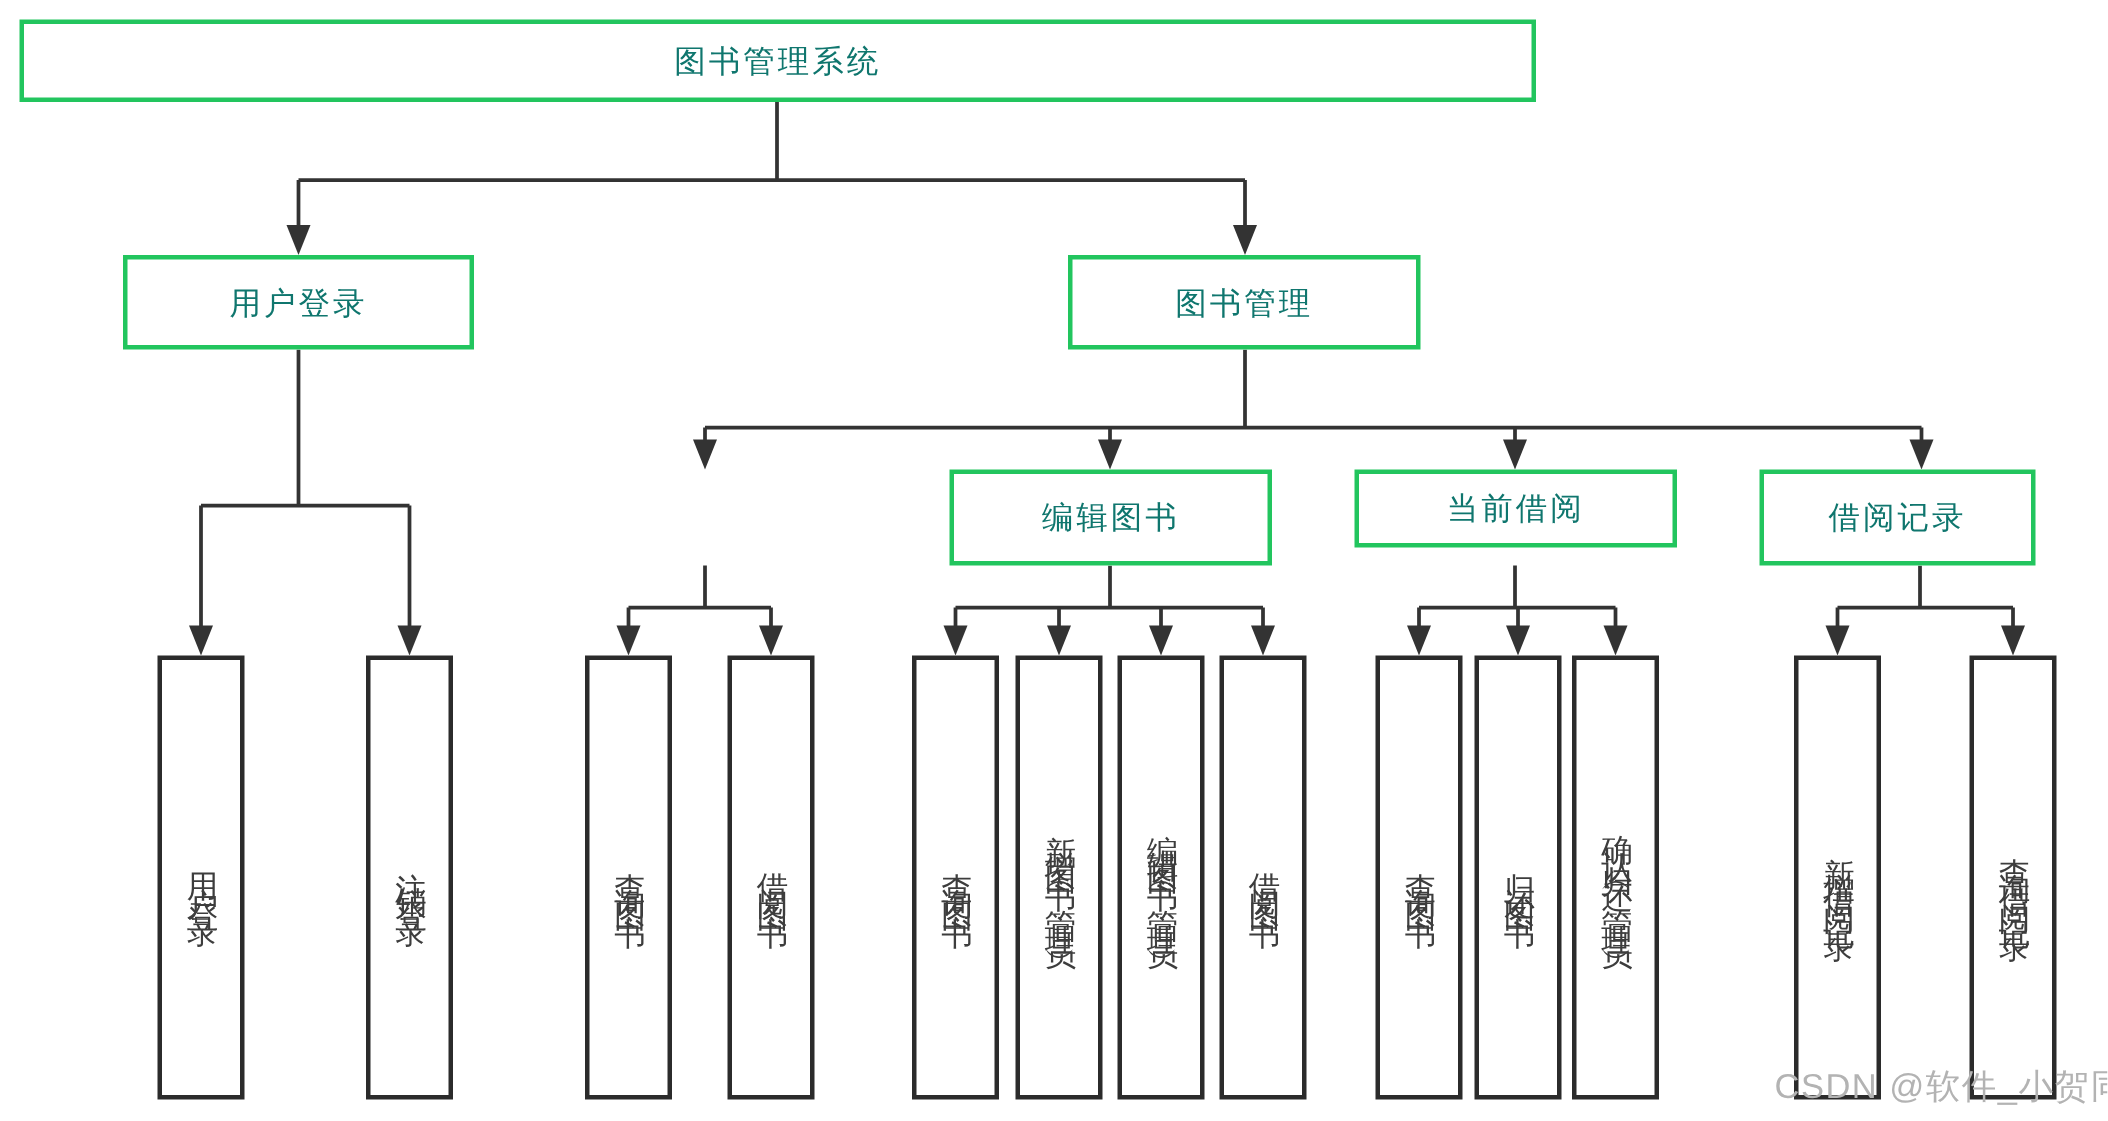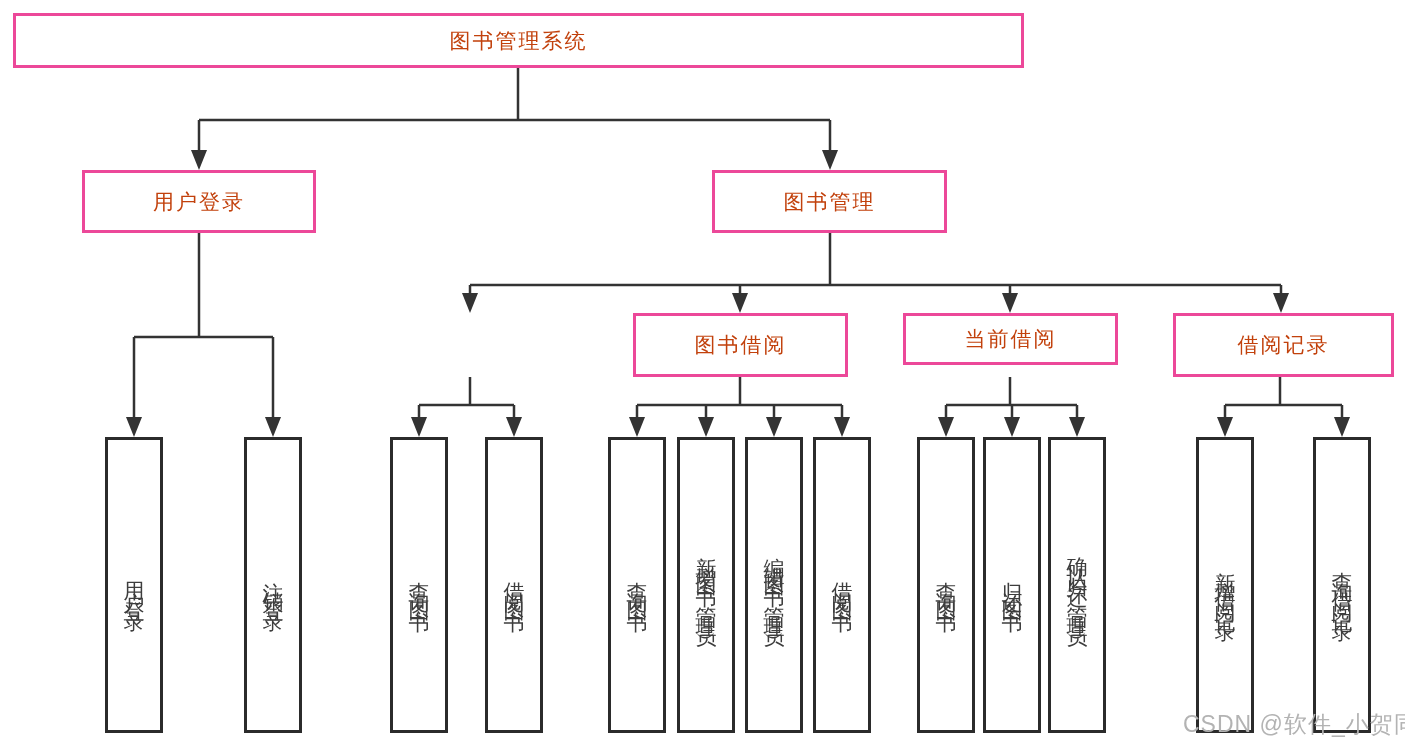--- a/index.html
+++ b/index.html
@@ -19,26 +19,26 @@
     position: absolute;
     left: 0;
     top: 0;
     width: 1405px;
     height: 747px;
     pointer-events: none;
   }
   .node {
     position: absolute;
     box-sizing: border-box;
-    border: 3px solid #ec4899;
+    border: 3px solid #22c55e;
     background: #ffffff;
     display: flex;
     align-items: center;
     justify-content: center;
-    color: #c2410c;
+    color: #0f766e;
     font-size: 21px;
     letter-spacing: 2px;
     white-space: nowrap;
   }
   .leaf {
     position: absolute;
     box-sizing: border-box;
     border: 3px solid #2b2b2b;
     background: #ffffff;
     top: 437px;
@@ -136,23 +136,23 @@
       <polygon points="1217,417 1233,417 1225,437"></polygon>
       <polygon points="1334,417 1350,417 1342,437"></polygon>
     </g>
   </svg>
 
   <div class="node" style="left:13px; top:13px; width:1011px; height:55px;">图书管理系统</div>
 
   <div class="node" style="left:82px; top:170px; width:234px; height:63px;">用户登录</div>
   <div class="node" style="left:712px; top:170px; width:235px; height:63px;">图书管理</div>
 
-  <div class="node" style="left:633px; top:313px; width:215px; height:64px;">图书借阅</div>
+  <div class="node" style="left:633px; top:313px; width:215px; height:64px;">编辑图书</div>
   <div class="node" style="left:903px; top:313px; width:215px; height:52px;">当前借阅</div>
-  <div class="node" style="left:1173px; top:313px; width:221px; height:64px;text-align:center;">借阅记录</div>
+  <div class="node" style="left:1173px; top:313px; width:184px; height:64px;text-align:center;">借阅记录</div>
 
   <div class="leaf" style="left:105px;">用户登录</div>
   <div class="leaf" style="left:244px;">注销登录</div>
 
   <div class="leaf" style="left:390px;">查询图书</div>
   <div class="leaf" style="left:485px;">借阅图书</div>
 
   <div class="leaf" style="left:608px;">查询图书</div>
   <div class="leaf" style="left:677px;">新增图书（管理员）</div>
   <div class="leaf" style="left:745px;">编辑图书（管理员）</div>

